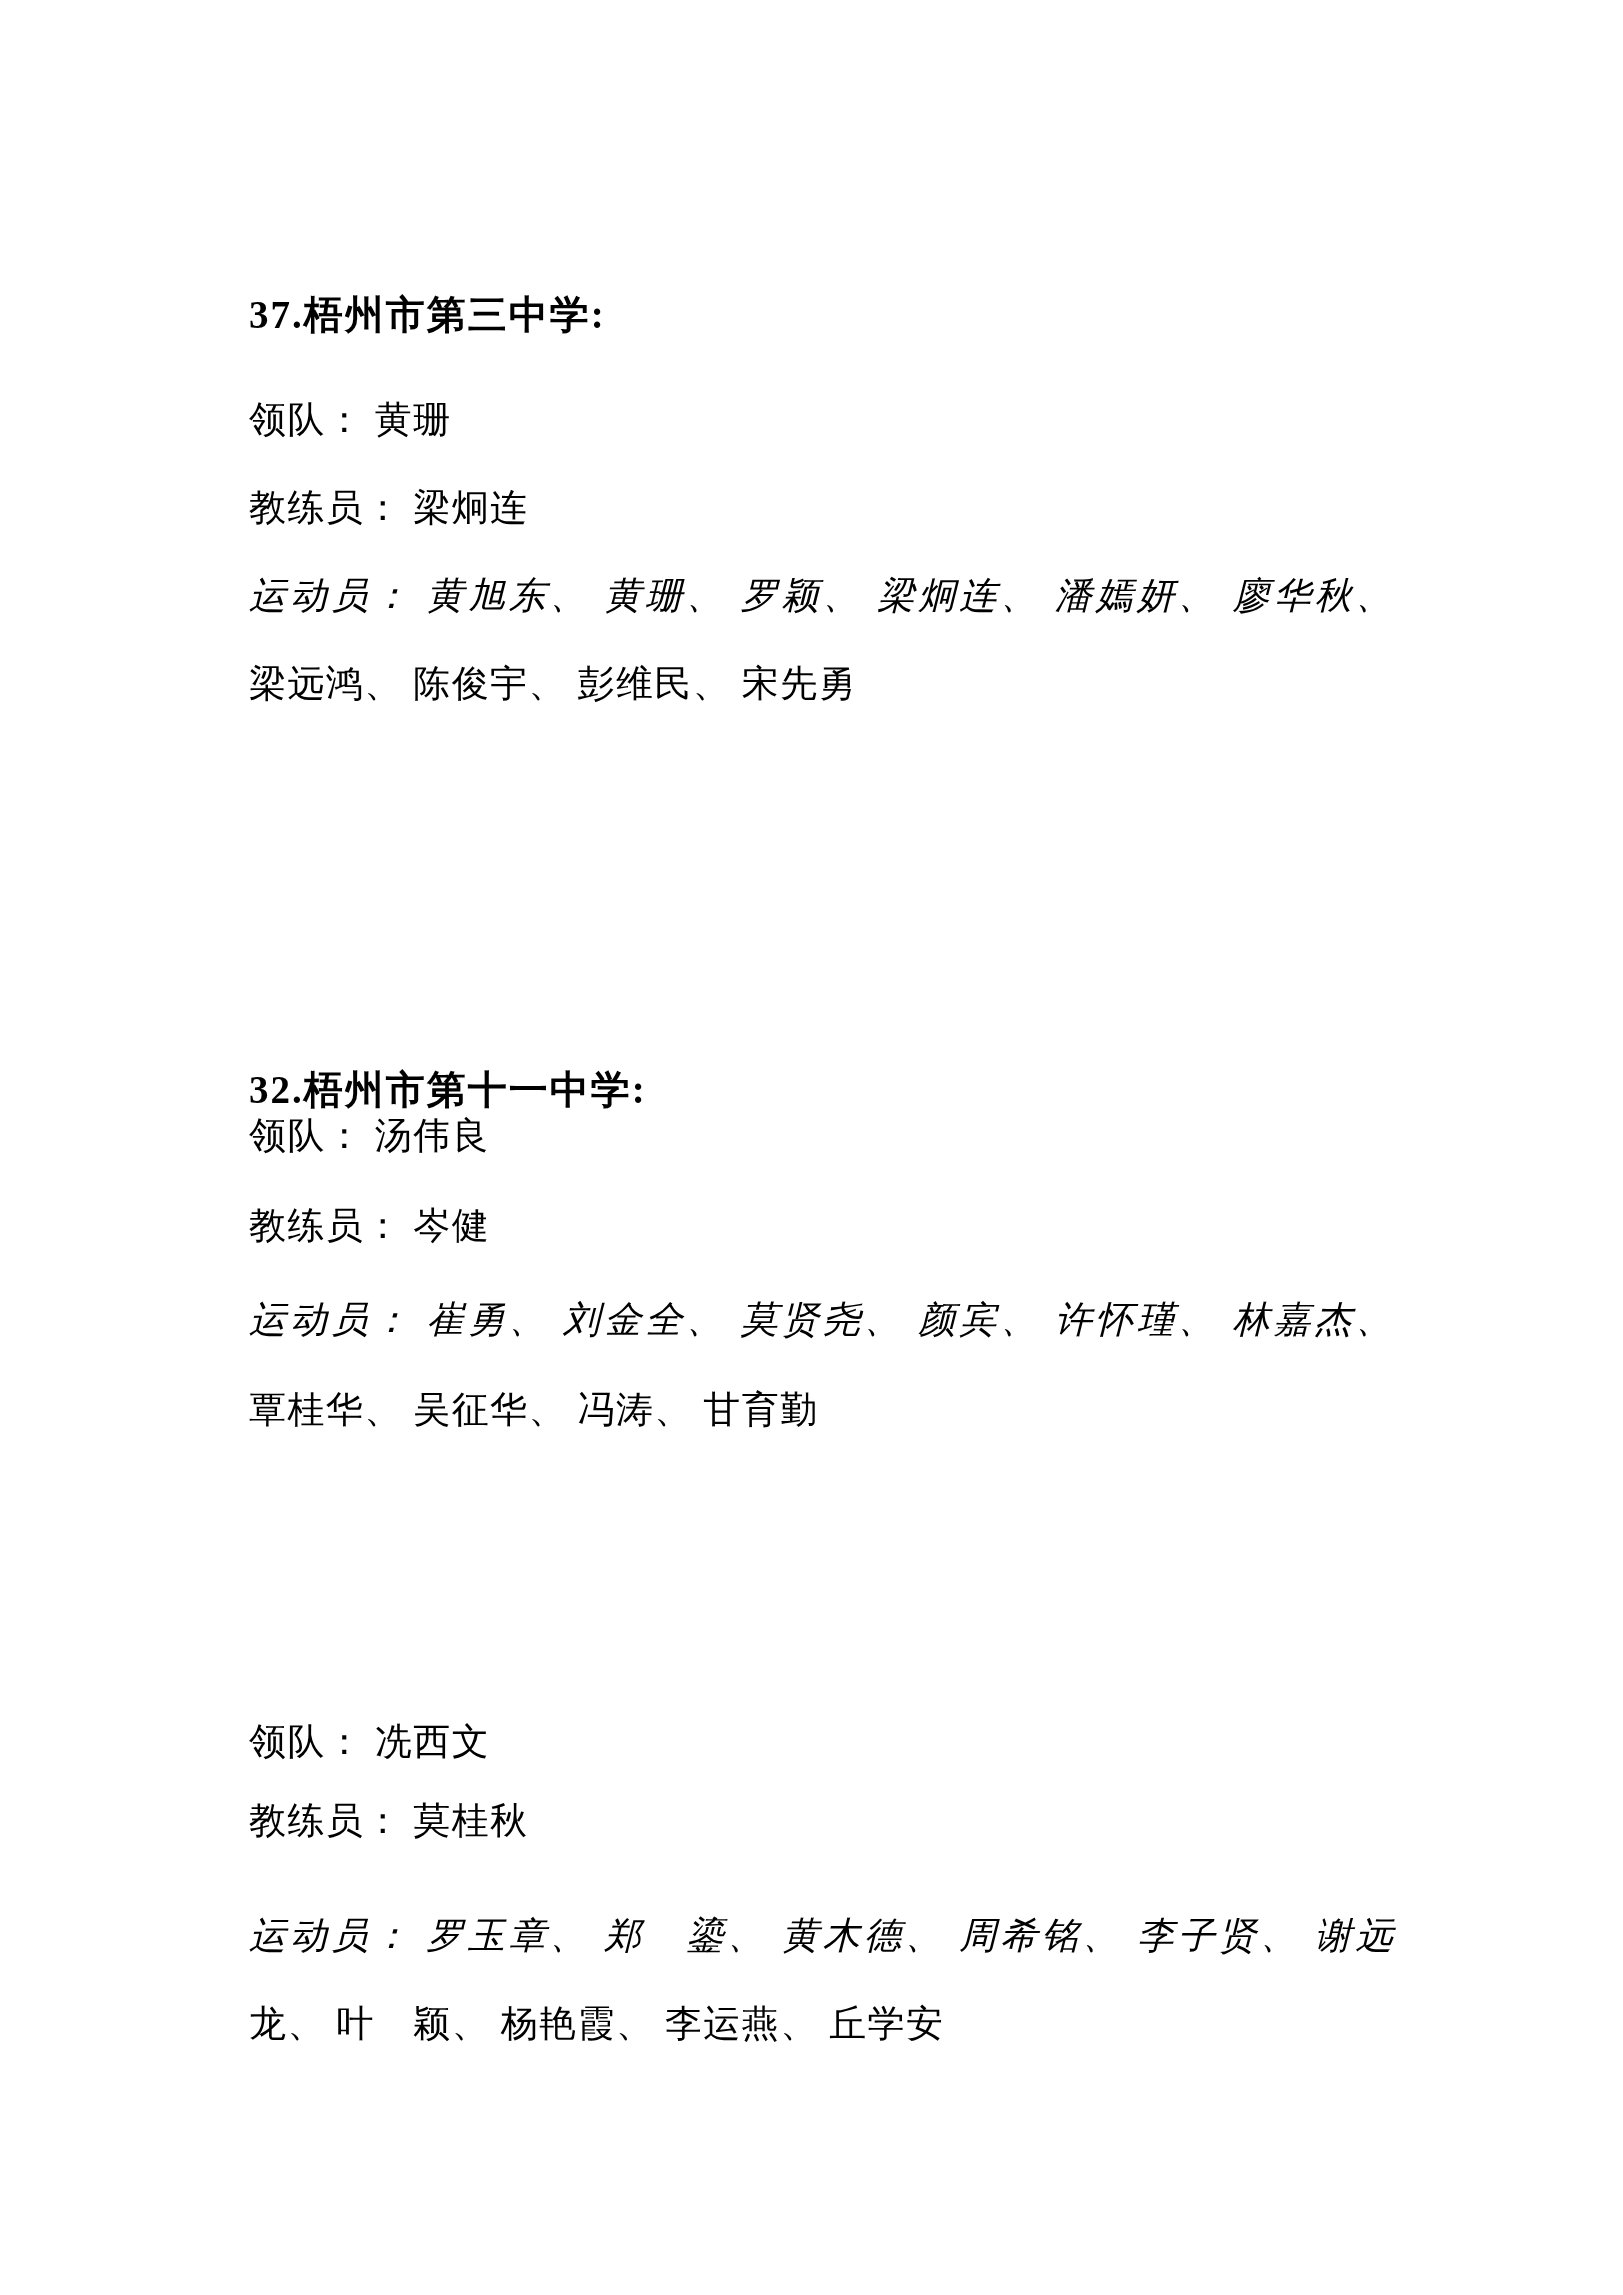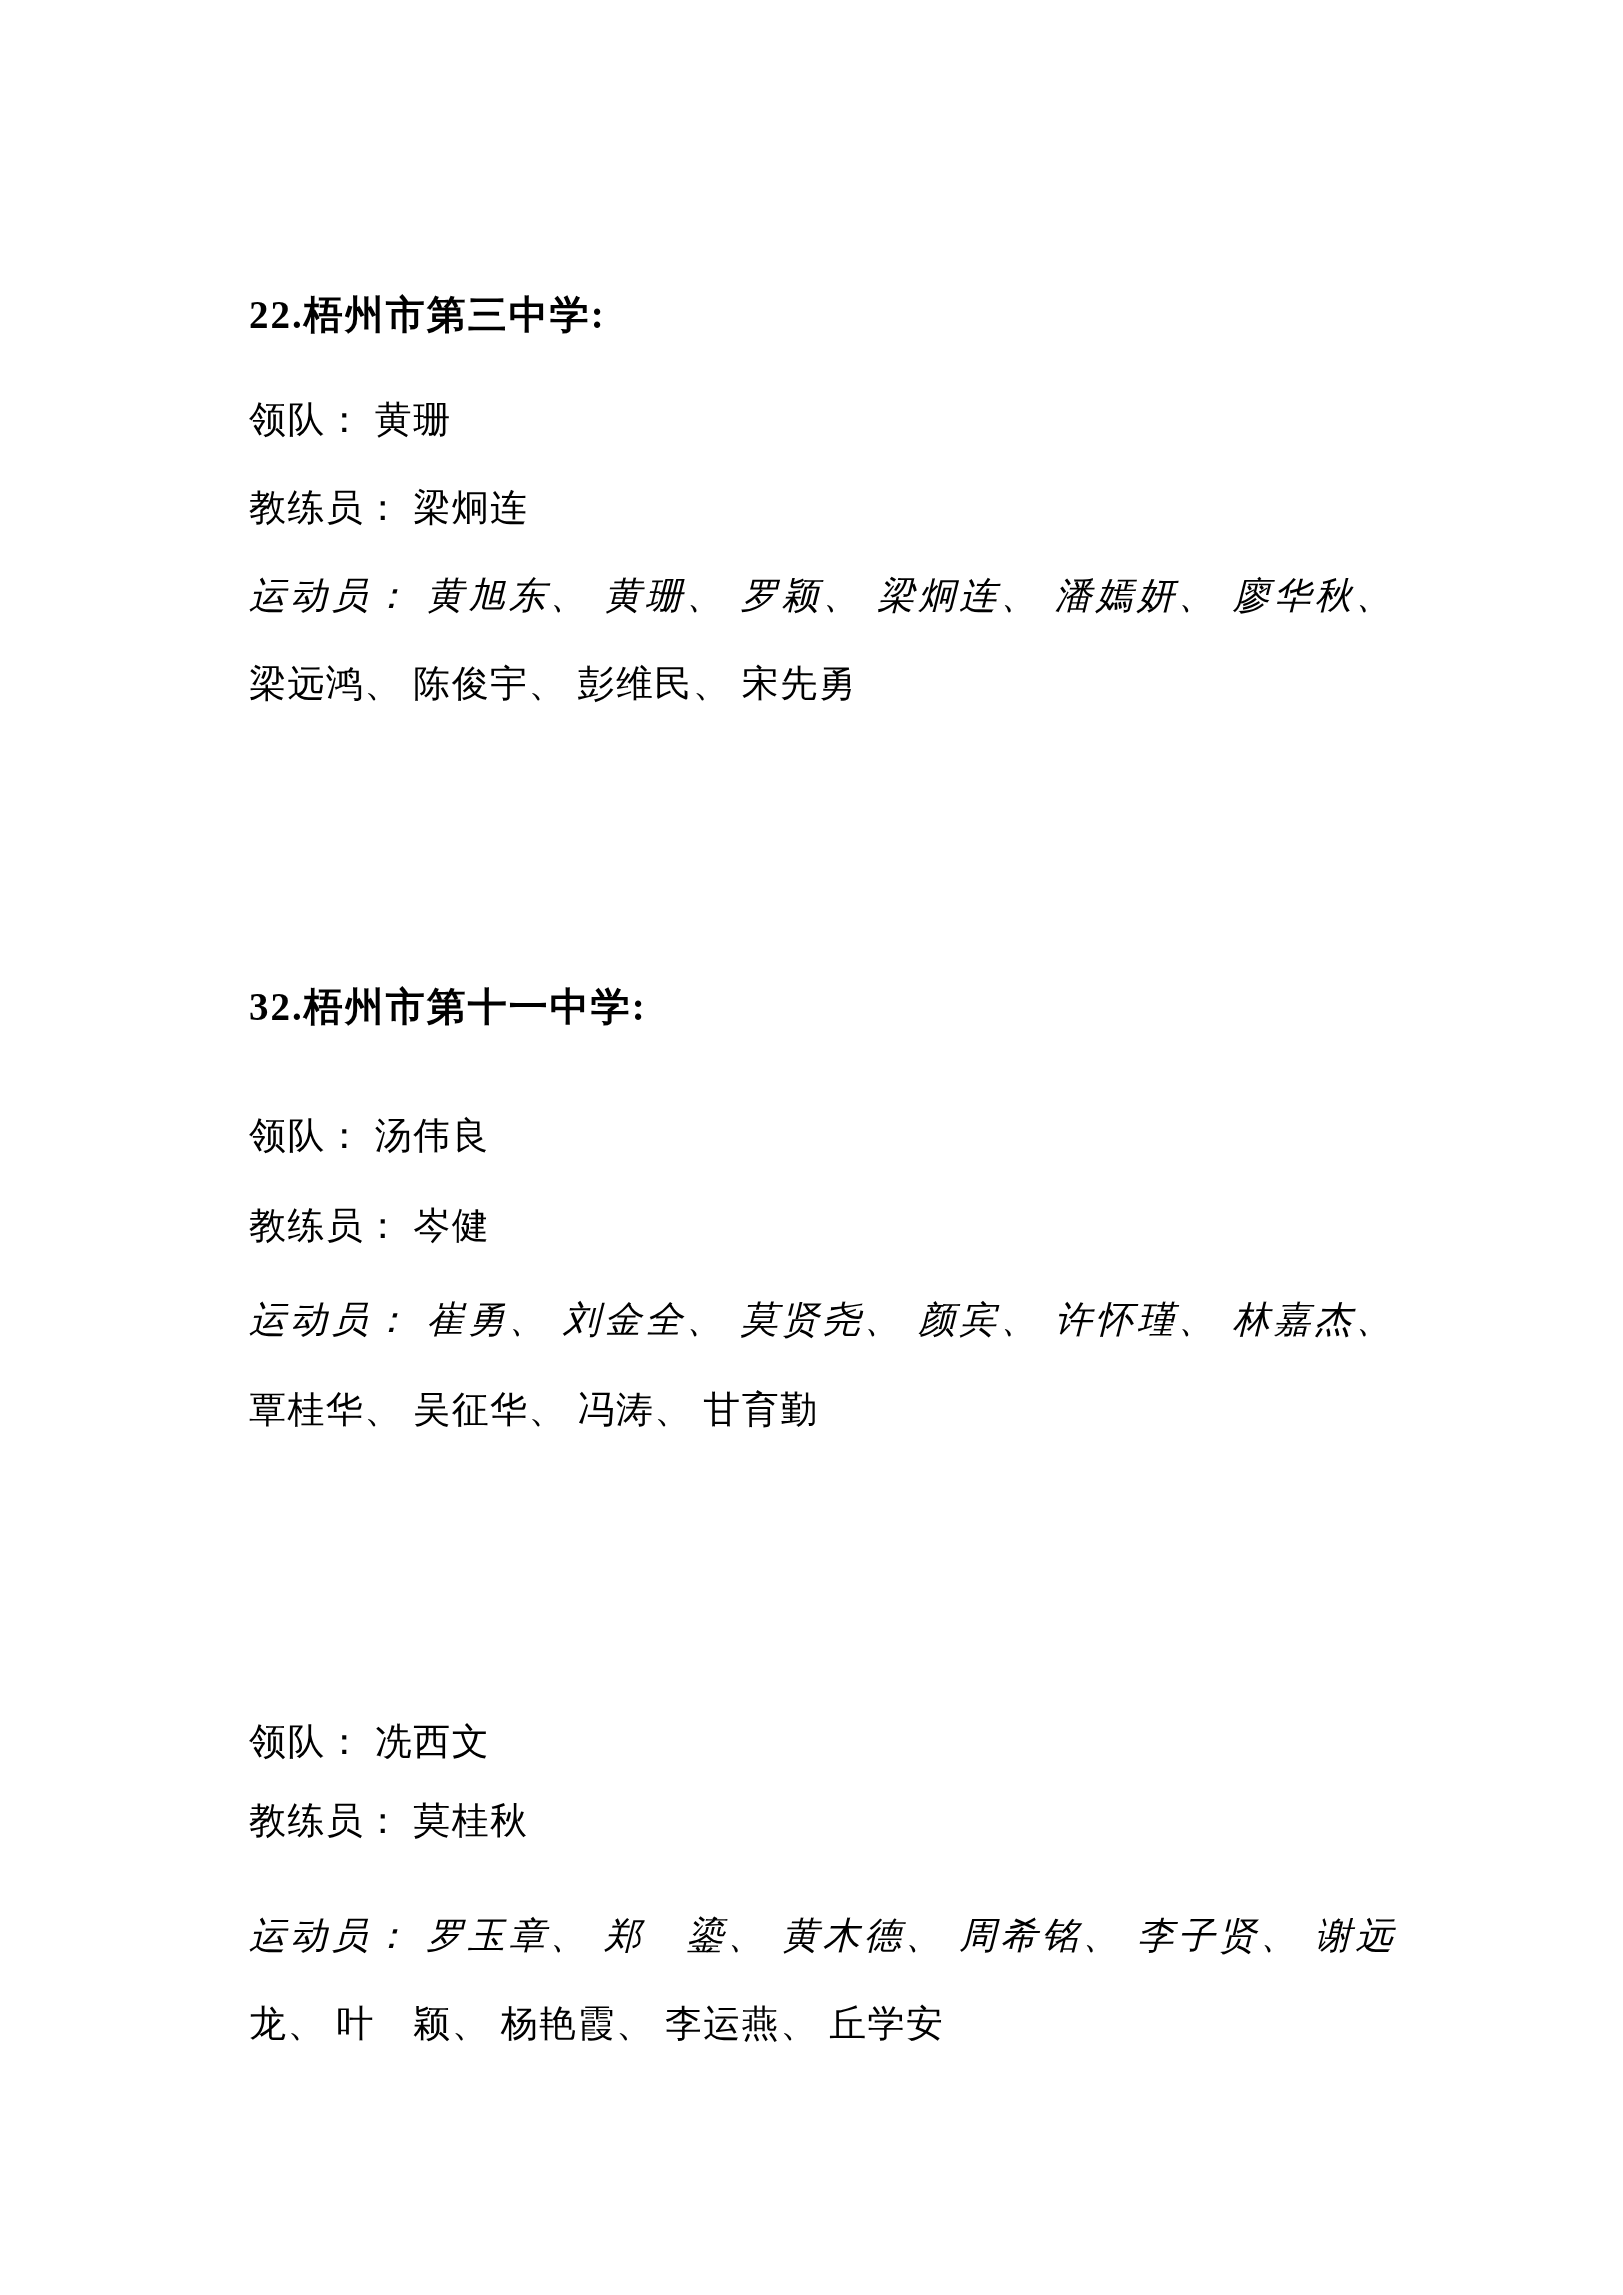--- a/index.html
+++ b/index.html
@@ -35,27 +35,27 @@
     text-align: justify;
     text-align-last: justify;
     font-style: italic;
   }
 </style>
 </head>
 <body>
 
 <div class="page">
 
-  <div class="doc-line doc-heading" style="top:291px">22.梧州市第三中学:</div>
+  <div class="doc-line doc-heading" style="top:291px">37.梧州市第三中学:</div>
   <div class="doc-line" style="top:396px">领队： 黄珊</div>
   <div class="doc-line" style="top:484px">教练员： 梁炯连</div>
   <div class="doc-line justified" style="top:572px">运动员： 黄旭东、 黄珊、 罗颖、 梁炯连、 潘嫣妍、 廖华秋、</div>
   <div class="doc-line" style="top:660px">梁远鸿、 陈俊宇、 彭维民、 宋先勇</div>
 
-  <div class="doc-line doc-heading" style="top:983px">32.梧州市第十一中学:</div>
+  <div class="doc-line doc-heading" style="top:1066px">32.梧州市第十一中学:</div>
   <div class="doc-line" style="top:1112px">领队： 汤伟良</div>
   <div class="doc-line" style="top:1202px">教练员： 岑健</div>
   <div class="doc-line justified" style="top:1296px">运动员： 崔勇、 刘金全、 莫贤尧、 颜宾、 许怀瑾、 林嘉杰、</div>
   <div class="doc-line" style="top:1386px">覃桂华、 吴征华、 冯涛、 甘育勤</div>
 
   <div class="doc-line" style="top:1718px">领队： 冼西文</div>
   <div class="doc-line" style="top:1797px">教练员： 莫桂秋</div>
   <div class="doc-line justified" style="top:1912px">运动员： 罗玉章、 郑　鎏、 黄木德、 周希铭、 李子贤、 谢远</div>
   <div class="doc-line" style="top:2000px">龙、 叶　颖、 杨艳霞、 李运燕、 丘学安</div>
 

